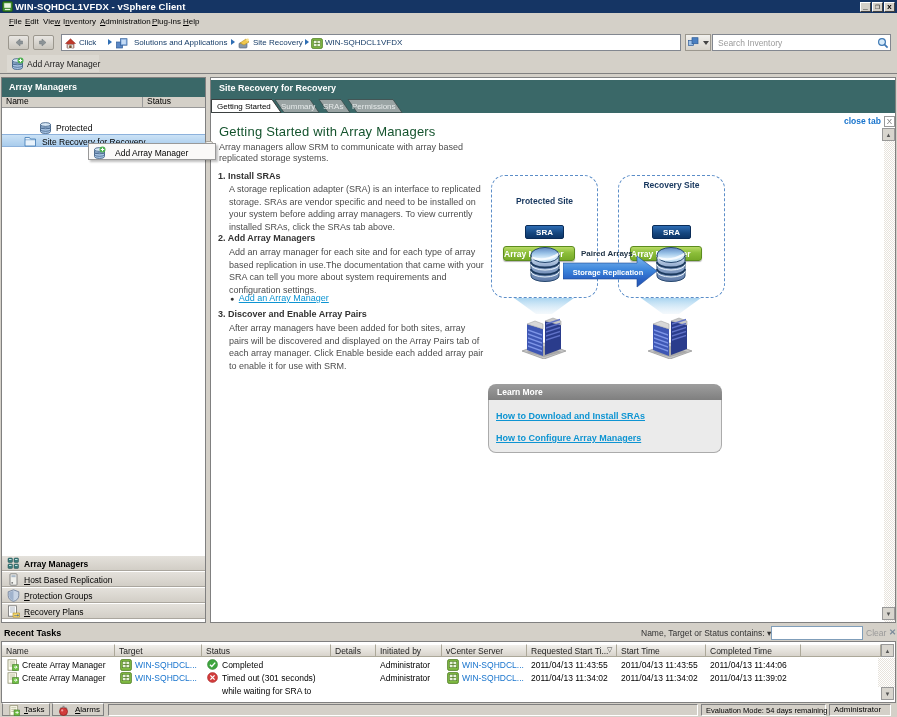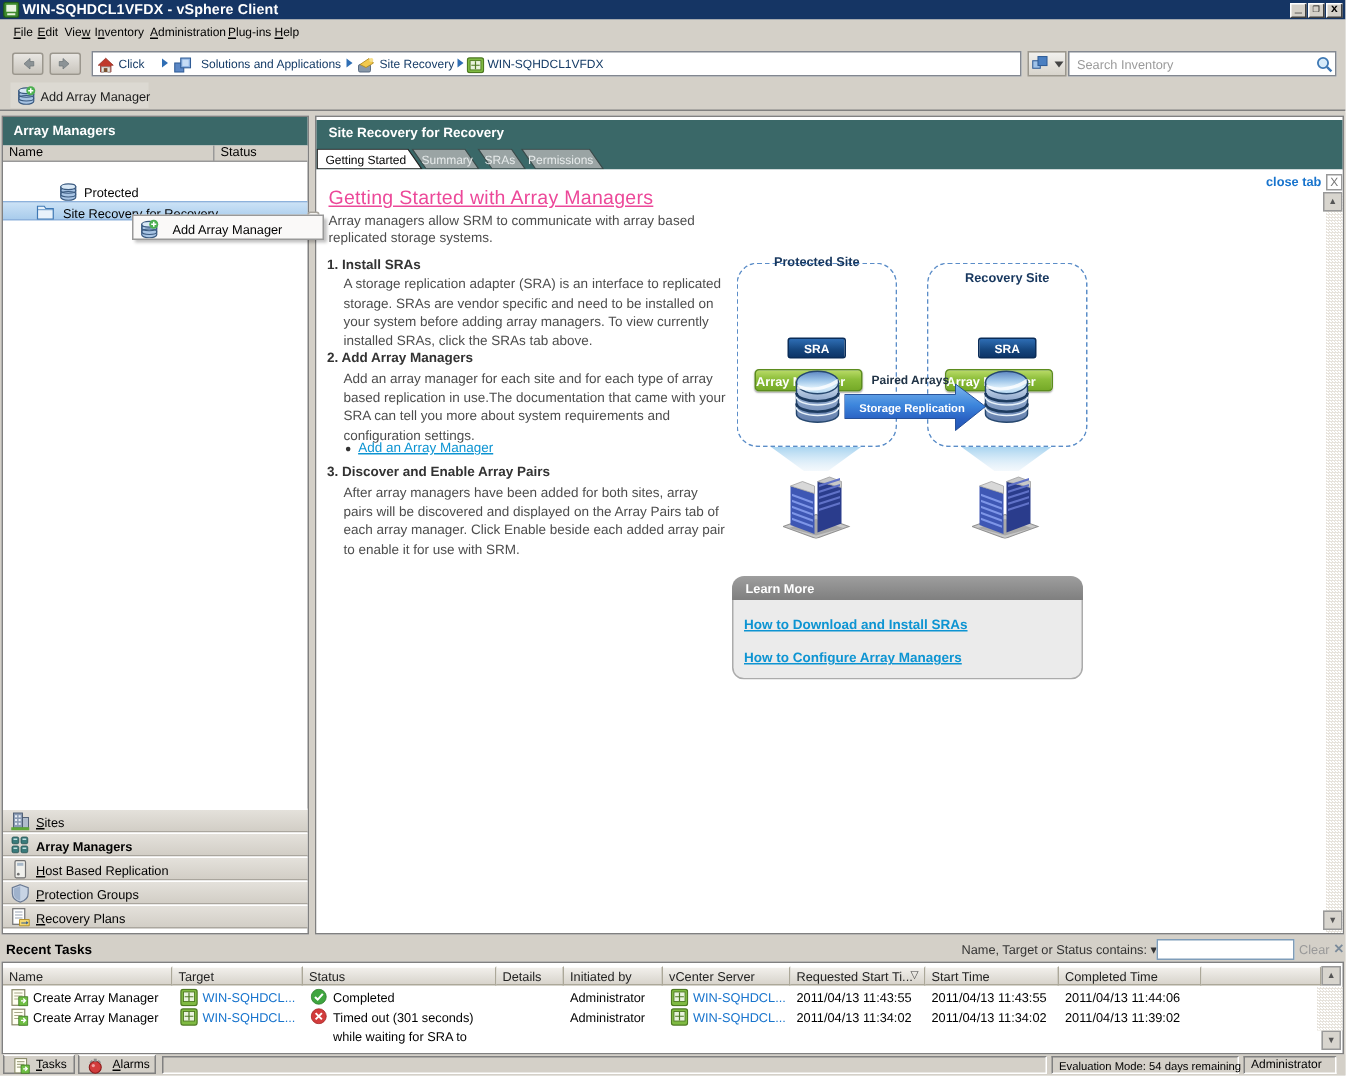--- a/index.html
+++ b/index.html
@@ -48,21 +48,21 @@
 
 #rightpanel { position:absolute; left:210px; top:2px; width:686px; height:546px; background:#fff; border:1px solid #808080; }
 #rphdr { position:absolute; left:0; top:2px; width:684px; height:33px; background:#3A6868; }
 #rphdr .t { position:absolute; left:8px; top:3px; color:#fff; font-weight:bold; font-size:9px; }
 .tablbl { position:absolute; top:22px; font-size:8px; color:#E6EAEA; white-space:nowrap; }
 #content { position:absolute; left:0; top:35px; width:684px; height:509px; background:#fff; overflow:hidden; }
 #closetab { position:absolute; left:633px; top:3px; color:#1874CD; font-weight:bold; font-size:8.5px; }
 #closex { position:absolute; left:673px; top:3px; width:11px; height:11px; border:1px solid #999; color:#777; text-align:center; font-size:8px; line-height:10px; }
 #vsb { position:absolute; left:673px; top:15px; width:12px; height:494px; background:repeating-conic-gradient(#FFFFFF 0% 25%, #E7E3DC 0% 50%) 0 0/2px 2px; }
 .sbtn { position:absolute; width:13px; height:13px; background:#D8D5CE; border:1px solid #999; font-size:6px; color:#555; text-align:center; line-height:12px; }
-h1.gs { font-size:13px; font-weight:normal; color:#ec4899; letter-spacing:0.2px;text-decoration:underline; }
+h1.gs { font-size:13px; font-weight:normal; color:#14532d; letter-spacing:0.2px; }
 .body { color:#4D4D4D; font-size:9px; }
 .para { position:absolute; width:265px; line-height:12.5px; }
 .numhdr { font-weight:bold; color:#333; font-size:9px; }
 a.cyan { color:#0D94D2; text-decoration:underline; }
 
 .sitebox { position:absolute; width:107px; height:123px; border:1px dashed #5B8DC8; border-radius:14px; }
 .sitettl { position:absolute; width:107px; text-align:center; font-weight:bold; font-size:8.5px; color:#17375E; }
 .greenbtn { position:absolute; width:72px; height:15px; background:linear-gradient(#B8DA66,#8CBE3A 45%,#76AA28); border:1px solid #5C8C1E; border-radius:3px; color:#fff; font-weight:bold; font-size:8.5px; text-align:left; line-height:14px; box-shadow:0 1px 1px rgba(0,0,0,0.3);margin-top:44px; }
 .srabtn { position:absolute; width:39px; height:14px; background:linear-gradient(#2E6DB4,#15467E 60%,#0D3568); border:1px solid #0A2C58; border-radius:2px; color:#fff; font-weight:bold; font-size:8px; text-align:center; line-height:13px; }
 .pairlbl { position:absolute; font-weight:bold; font-size:8px; color:#1F3245; }
@@ -183,36 +183,20 @@
           <use href="#dbicon"></use>
         </svg>
       <span class="txt" style="left:54px">Protected</span>
     </div>
     <div class="trow" id="selrow" style="top:56px">
       <svg class="abs" style="left:22px;top:0px" width="14" height="13" viewBox="0 0 14 13">
           <use href="#folderc"></use>
         </svg>
       <span class="txt" style="left:40px">Site Recovery for Recovery</span>
     </div>
-    <div class="scut" style="top:461px">
-      <svg class="abs" style="left:5px;top:1px" width="13" height="13" viewBox="0 0 13 13">
-          <rect x="2" y="1" width="6" height="10" fill="#8A9BB4" stroke="#4A5A70" stroke-width="0.6"></rect>
-          <rect x="8" y="4" width="4" height="7" fill="#B0BCCC" stroke="#4A5A70" stroke-width="0.6"></rect>
-          <g fill="#E8EEF6">
-            <rect x="3" y="2.5" width="1.4" height="1.4"></rect>
-            <rect x="5.4" y="2.5" width="1.4" height="1.4"></rect>
-            <rect x="3" y="5" width="1.4" height="1.4"></rect>
-            <rect x="5.4" y="5" width="1.4" height="1.4"></rect>
-            <rect x="3" y="7.5" width="1.4" height="1.4"></rect>
-            <rect x="5.4" y="7.5" width="1.4" height="1.4"></rect>
-          </g>
-          <rect x="0.5" y="10.5" width="12" height="2" fill="#5FA838"></rect>
-        </svg>
-      <span><u>S</u>ites</span>
-      </div>
     <div class="scut" style="top:477px">
       <svg class="abs" style="left:5px;top:1px" width="13" height="13" viewBox="0 0 13 13">
           <g fill="#3A7A7A" stroke="#1E4E4E" stroke-width="0.5">
             <rect x="1" y="1" width="4.5" height="4.5" rx="1"></rect>
             <rect x="7" y="1" width="4.5" height="4.5" rx="1"></rect>
             <rect x="1" y="7" width="4.5" height="4.5" rx="1"></rect>
             <rect x="7" y="7" width="4.5" height="4.5" rx="1"></rect>
           </g>
           <g fill="#BFE0E0">
             <rect x="2" y="2" width="2.5" height="1"></rect>
@@ -286,21 +270,21 @@
       <div class="numhdr" style="position:absolute;left:7px;top:58px">1. Install SRAs</div>
       <div class="body para" style="left:18px;top:70px">A storage replication adapter (SRA) is an interface to replicated storage. SRAs are vendor specific and need to be installed on your system before adding array managers. To view currently installed SRAs, click the SRAs tab above.</div>
       <div class="numhdr" style="position:absolute;left:7px;top:120px">2. Add Array Managers</div>
       <div class="body para" style="left:18px;top:133px">Add an array manager for each site and for each type of array based replication in use.The documentation that came with your SRA can tell you more about system requirements and configuration settings.</div>
       <div class="body" style="position:absolute;left:19px;top:180px"><span style="color:#333;font-size:7px">●</span>&nbsp; <a class="cyan">Add an Array Manager</a></div>
       <div class="numhdr" style="position:absolute;left:7px;top:196px">3. Discover and Enable Array Pairs</div>
       <div class="body para" style="left:18px;top:209px;width:256px">After array managers have been added for both sites, array pairs will be discovered and displayed on the Array Pairs tab of each array manager. Click Enable beside each added array pair to enable it for use with SRM.</div>
       <div id="diagram">
         <div class="sitebox" style="left:280px;top:62px"></div>
         <div class="sitebox" style="left:407px;top:62px"></div>
-        <div class="sitettl" style="left:280px;top:56px">Protected Site</div>
+        <div class="sitettl" style="left:280px;top:83px">Protected Site</div>
         <div class="sitettl" style="left:407px;top:67px">Recovery Site</div>
         <div class="greenbtn" style="left:292px;top:89px">Array Manager</div>
         <div class="greenbtn" style="left:419px;top:89px">Array Manager</div>
         <div class="srabtn" style="left:314px;top:112px">SRA</div>
         <div class="srabtn" style="left:441px;top:112px">SRA</div>
         <svg class="abs" style="left:319px;top:133px" width="30" height="37" viewBox="0 0 30 37">
           <use href="#cyl"></use>
         </svg>
         <svg class="abs" style="left:445px;top:133px" width="30" height="37" viewBox="0 0 30 37">
           <use href="#cyl"></use>

